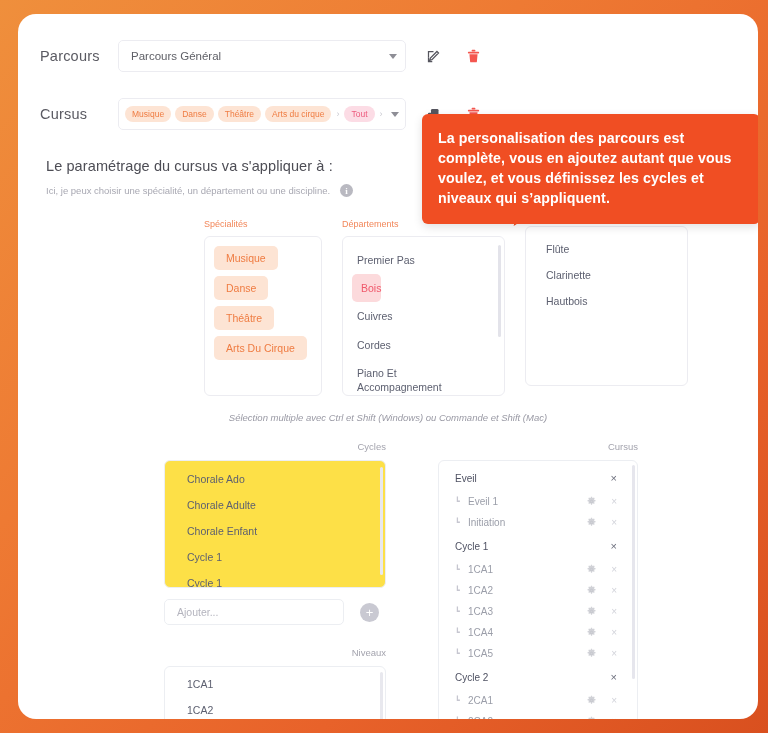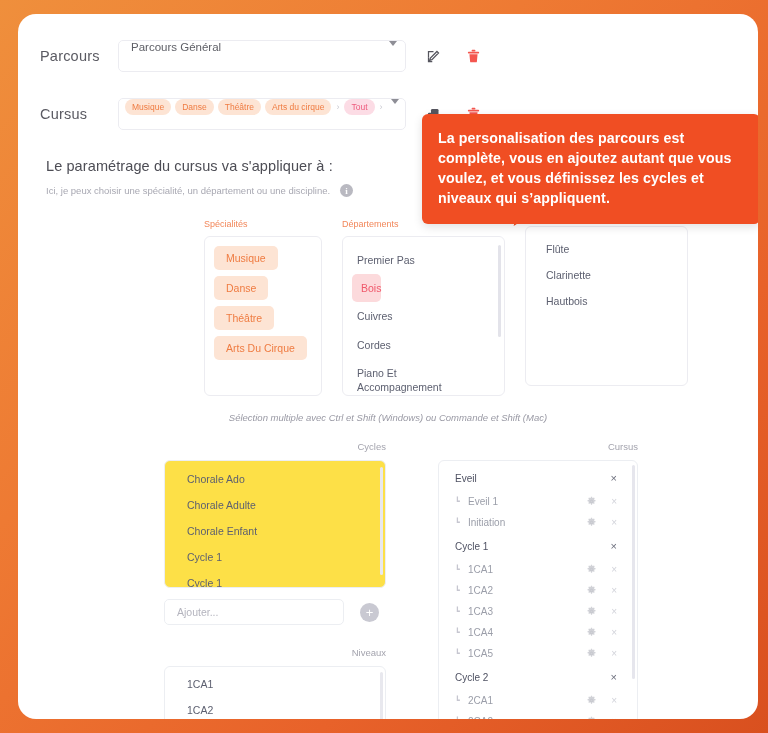--- a/index.html
+++ b/index.html
@@ -36,21 +36,21 @@
     font-size: 14.5px;
     color: #5a5a62;
     letter-spacing: .2px;
   }
   .select-box {
     height: 32px;
     border: 1px solid #ececf1;
     border-radius: 5px;
     background: #fff;
     display: flex;
-    align-items: flex-start;
+    align-items: center;
     padding: 0 8px 0 12px;
     position: relative;
   }
   .parcours-select { width: 288px; }
   .parcours-value {
     flex: 1;
     font-size: 11.5px;
     color: #5f6067;
   }
   .caret {

